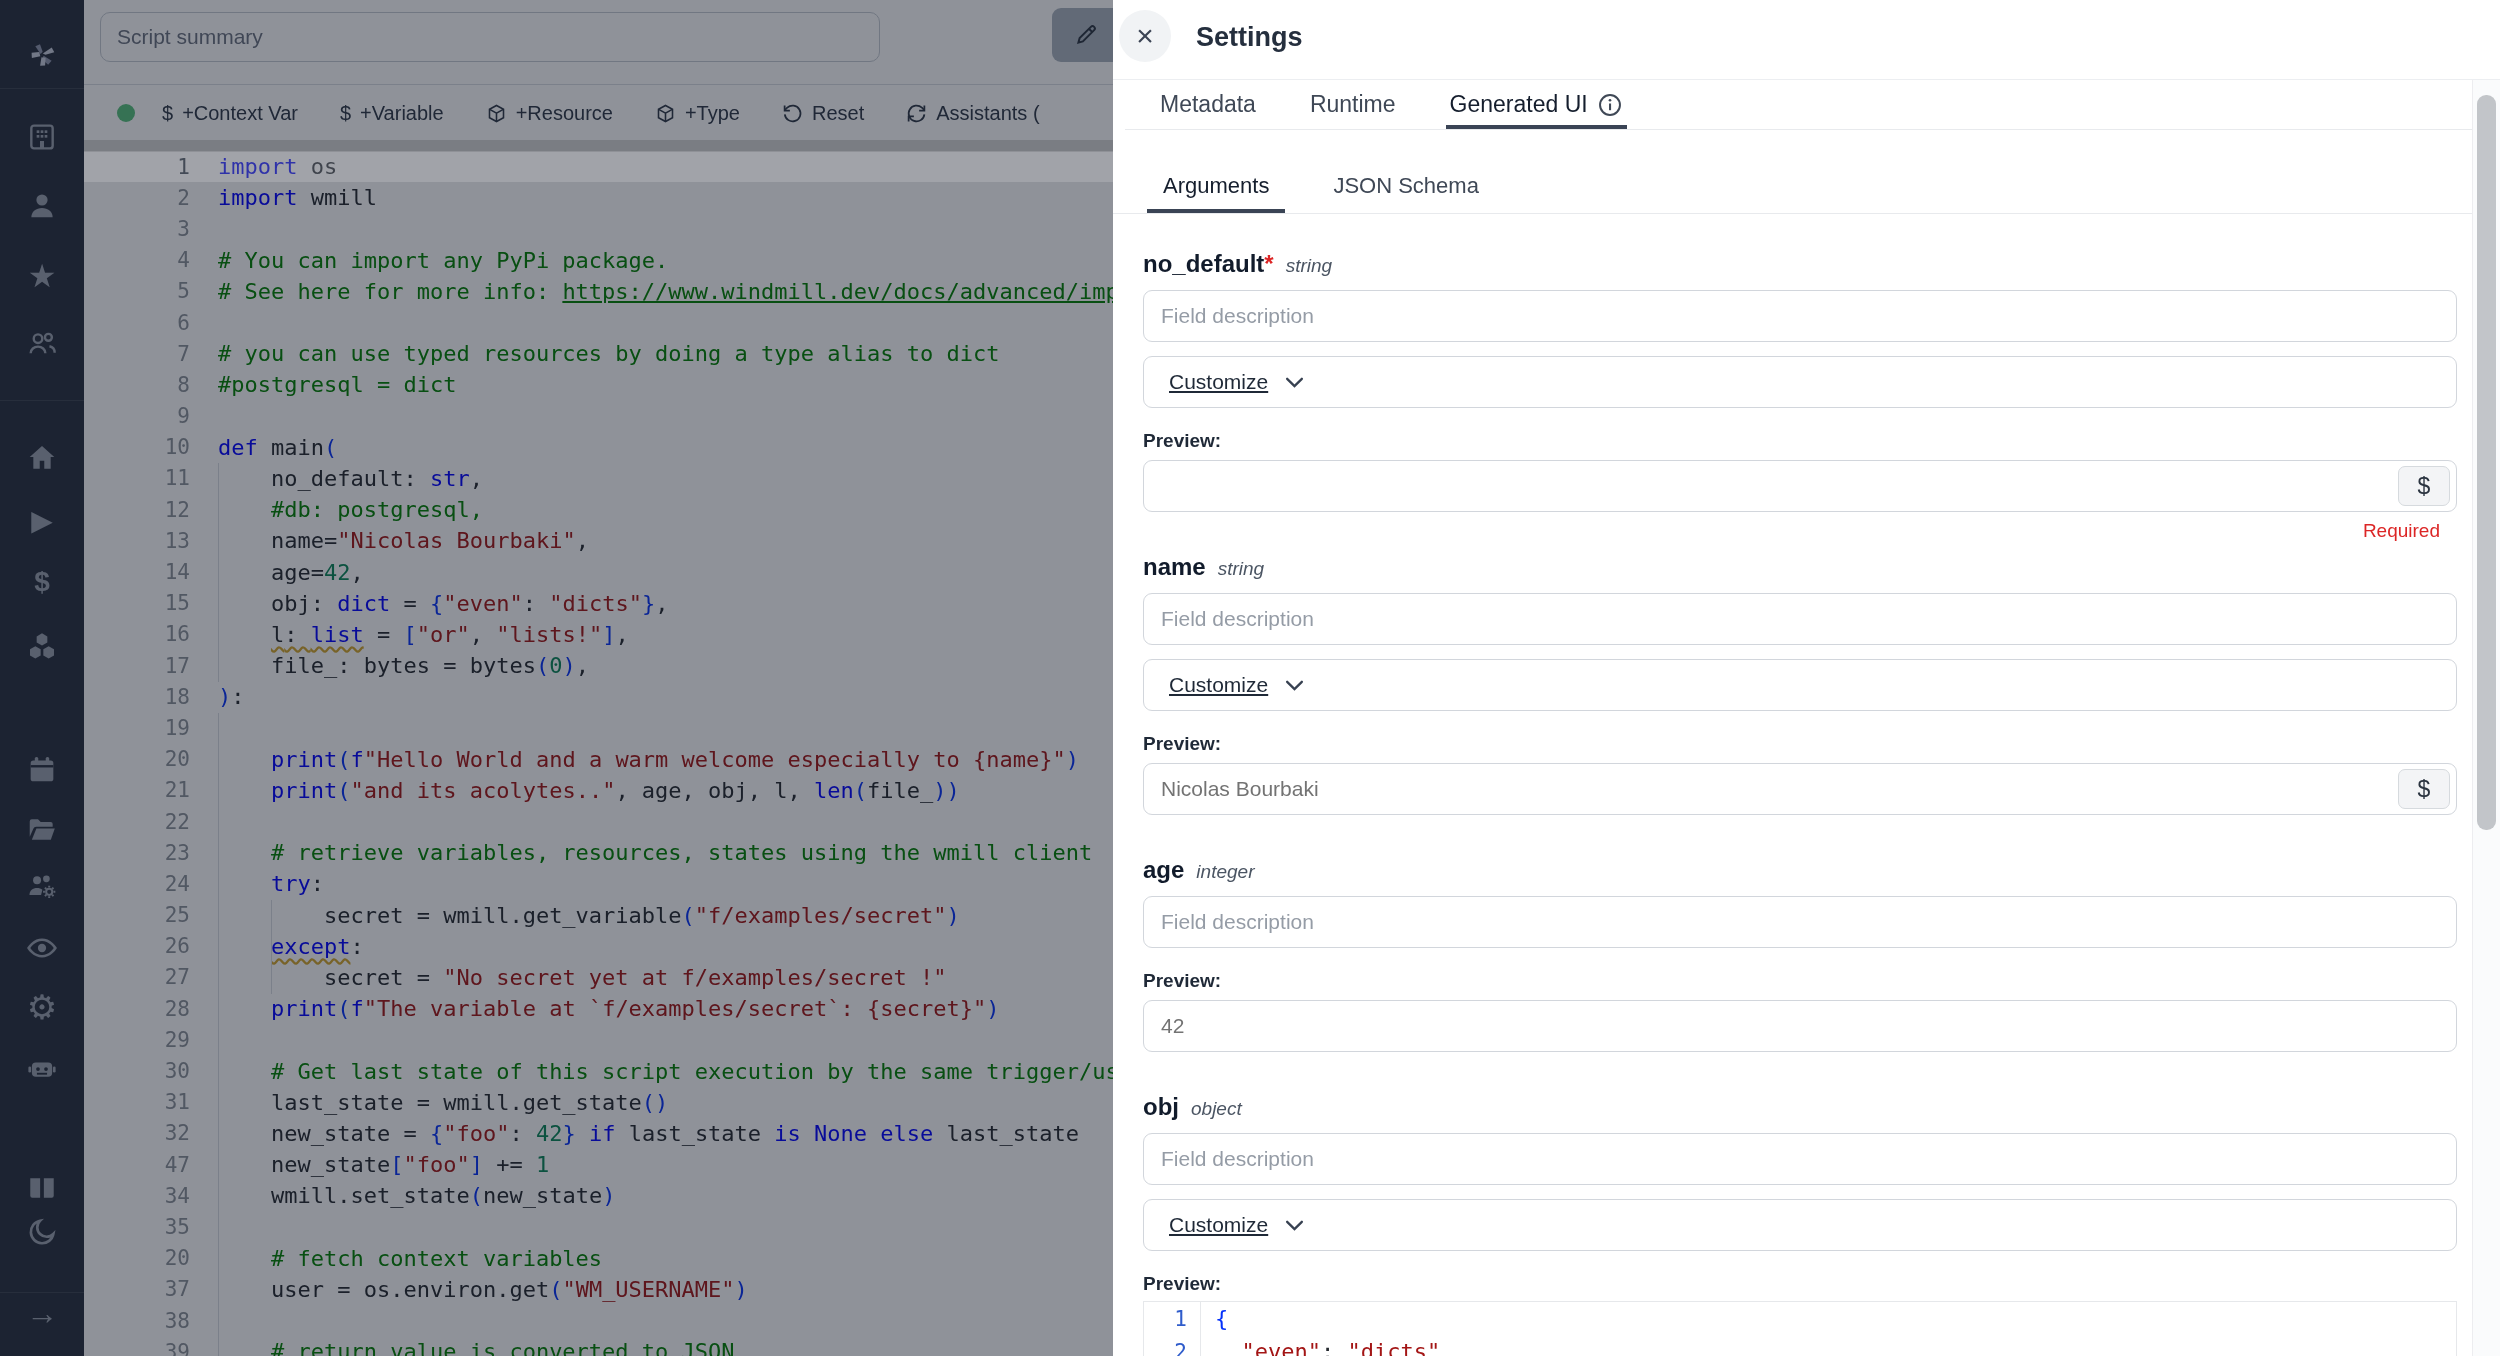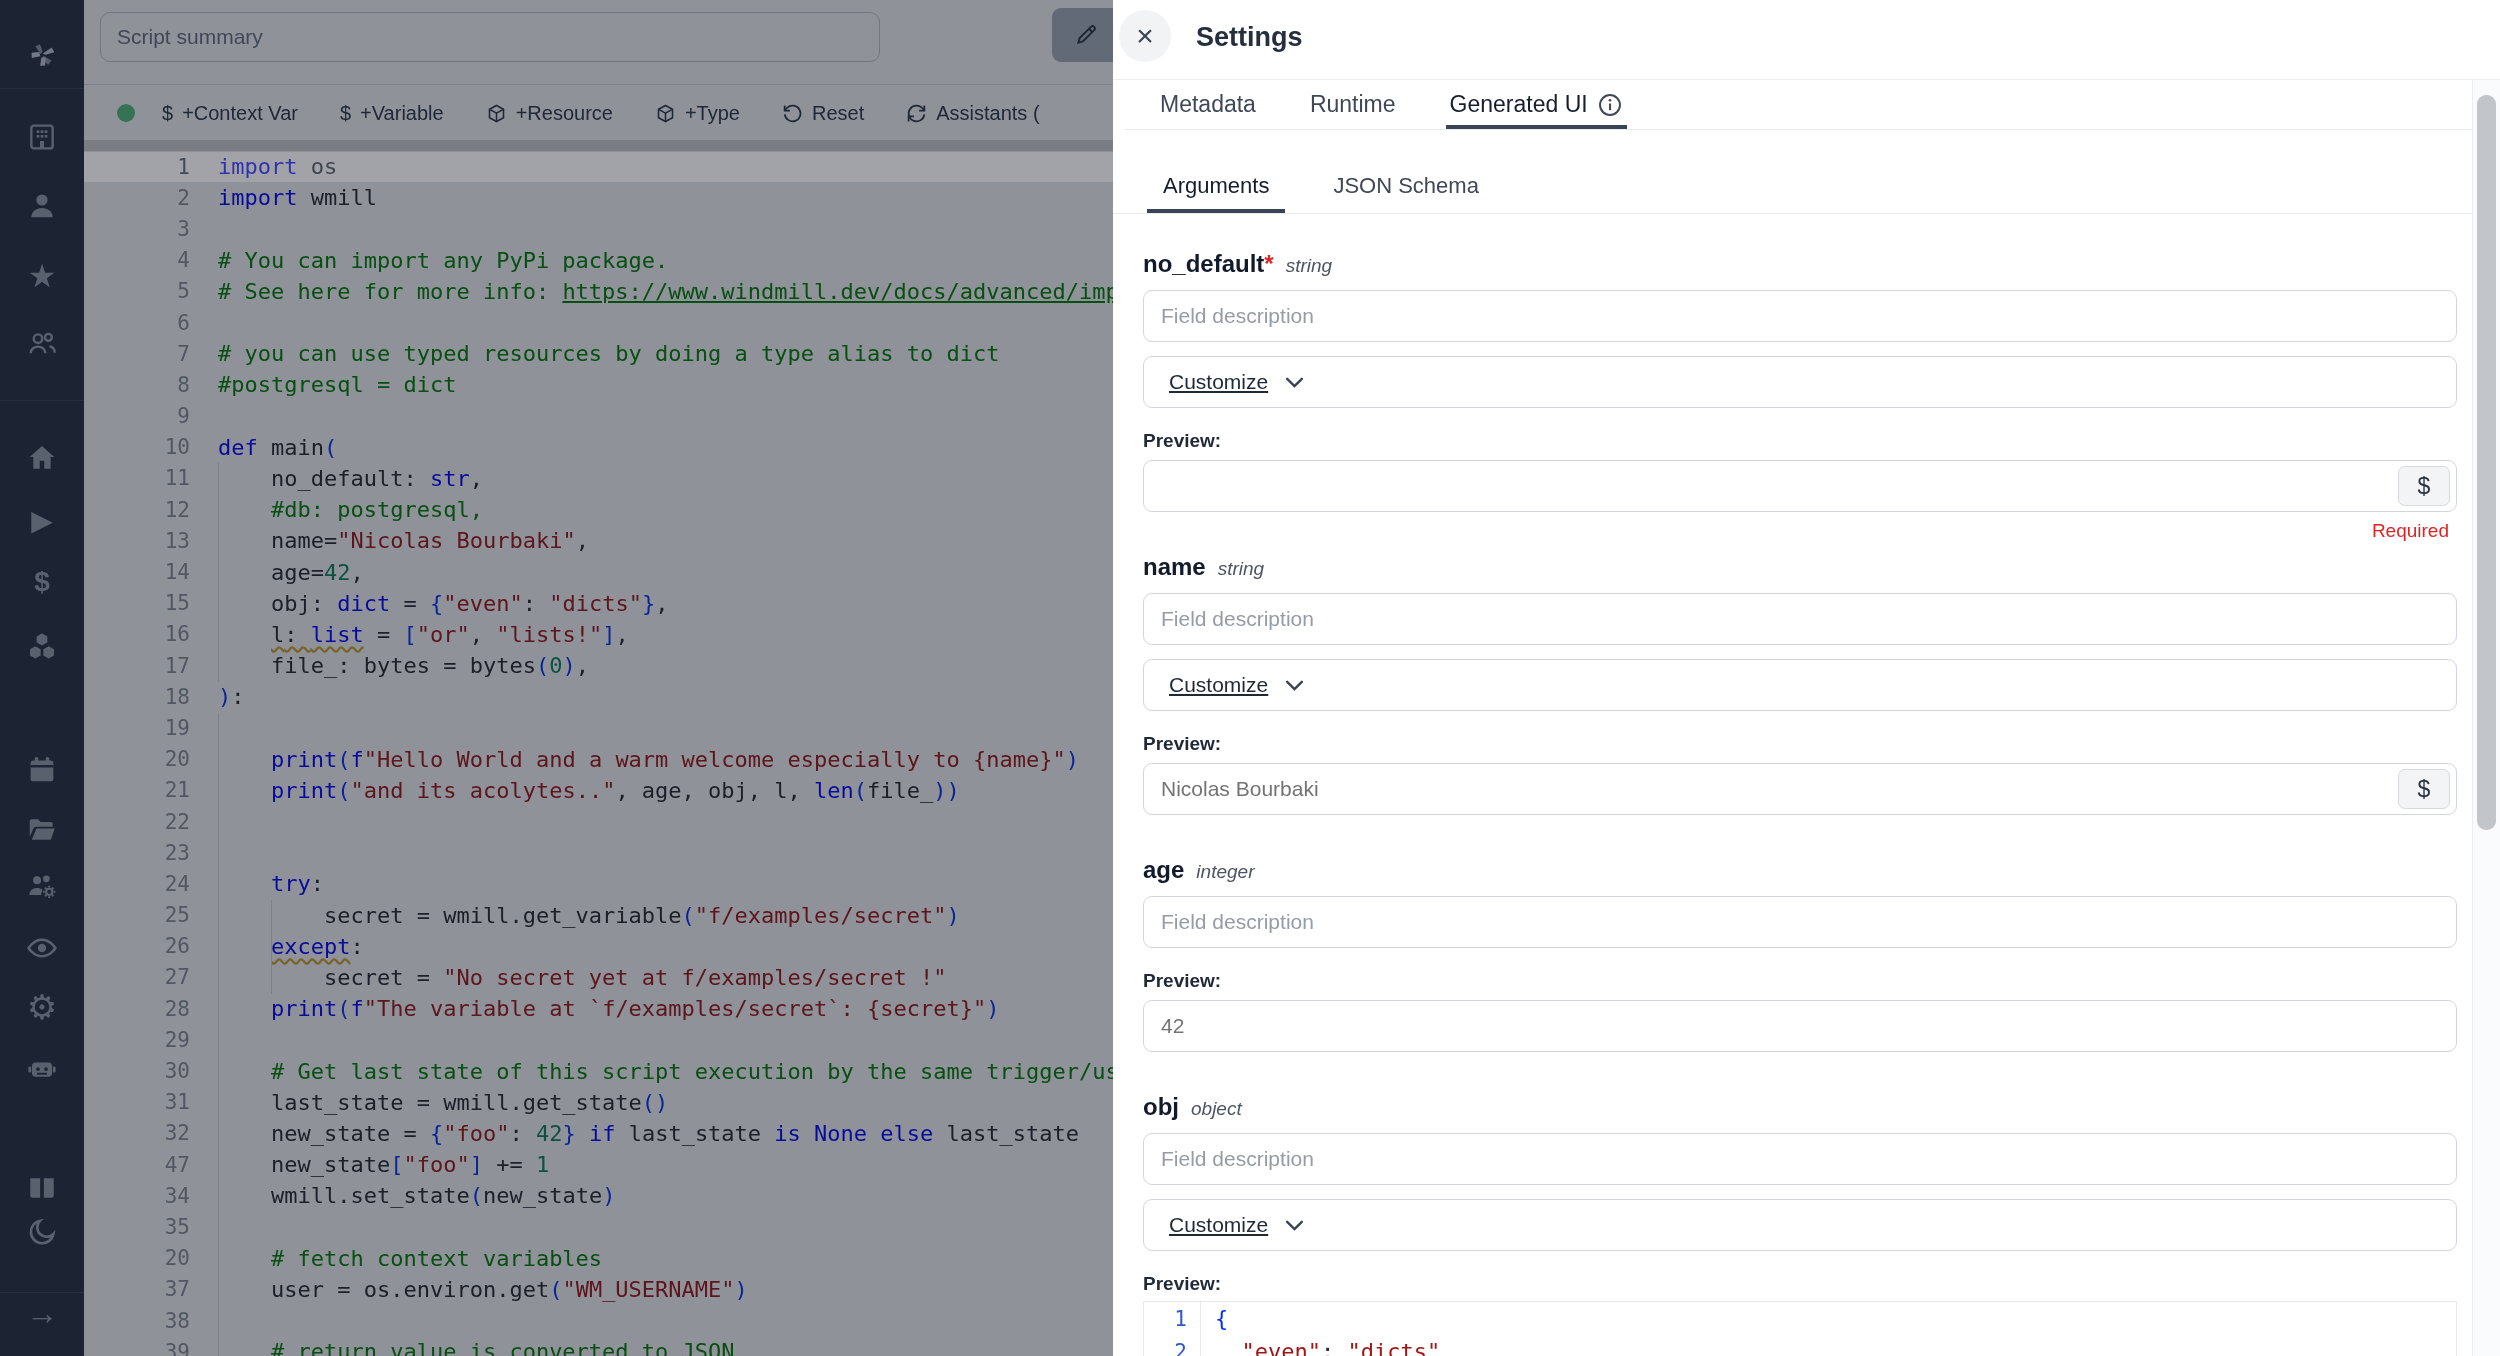--- a/index.html
+++ b/index.html
@@ -90,21 +90,21 @@
                    display:flex; align-items:center; padding-left:25px; background:#fff; }
   .customize-link { font-size:21px; color:#1f2937; text-decoration:underline; background:none; border:none;
                     font-family:"Liberation Sans", sans-serif; }
   .customize-box svg { width:21px; height:13px; margin-left:16px; }
   .preview-label { margin-top:22px; height:24px; font-size:19px; font-weight:bold; color:#1f2937; }
   .preview-wrap { position:relative; margin-top:6px; }
   .preview-input { width:100%; height:52px; border:1px solid #d2d6dc; border-radius:9px; padding:0 17px;
                    font-size:21px; color:#737373; font-family:"Liberation Sans", sans-serif; display:block; }
   .dollar-btn { position:absolute; right:7px; top:6px; width:52px; height:40px; background:#f3f4f6;
                 border:1px solid #d6dade; border-radius:7px; font-size:23px; color:#2b3440; }
-  .required-note { position:absolute; right:8px; top:calc(100% + 8px); color:#dc2626; font-size:19px;text-align:right; }
+  .required-note { position:absolute; right:17px; top:calc(100% + 8px); color:#dc2626; font-size:19px;text-align:right; }
   .mini-editor { margin-top:4px; border:1px solid #e6e8eb; font-family:"DejaVu Sans Mono", monospace; }
   .me-row { height:33px; display:flex; align-items:center; }
   .me-ln { width:57px; flex:0 0 auto; text-align:right; padding-right:13px; color:#2f5ccb; font-size:21px;
            border-right:1px solid #e6e8eb; align-self:stretch; display:flex; align-items:center; justify-content:flex-end; }
   .me-code { padding-left:14px; font-size:22px; white-space:pre; }
 
   #panel-scrollbar { position:absolute; left:1359px; top:80px; bottom:0; width:28px; background:#fafbfc;
                      border-left:1px solid #ededf0; }
   #panel-scroll-thumb { position:absolute; left:4px; top:15px; width:19px; height:735px; border-radius:9px; background:#c2c5c9; }
 </style>
@@ -392,20 +392,21 @@
         <div class="ed-row">
           <span class="ed-ln">21</span>
           <span class="ed-code"><span class="pl">    </span><span class="kw">print</span><span class="br">(</span><span class="str">"and its acolytes.."</span><span class="pl">, age, obj, l, </span><span class="kw">len</span><span class="br">(</span><span class="pl">file_</span><span class="br">)</span><span class="br">)</span></span>
         </div>
         <div class="ed-row">
           <span class="ed-ln">22</span>
           <span class="ed-code"></span>
         </div>
         <div class="ed-row">
           <span class="ed-ln">23</span>
+          <span class="ed-code"><span class="cm">    # retrieve variables, resources, states using the wmill client</span></span>
         </div>
         <div class="ed-row">
           <span class="ed-ln">24</span>
           <span class="ed-code"><span class="pl">    </span><span class="kw">try</span><span class="pl">:</span></span>
         </div>
         <div class="ed-row">
           <span class="ed-ln">25</span>
           <span class="ed-code"><span class="pl">        secret = wmill.get_variable</span><span class="br">(</span><span class="str">"f/examples/secret"</span><span class="br">)</span></span>
         </div>
         <div class="ed-row">

